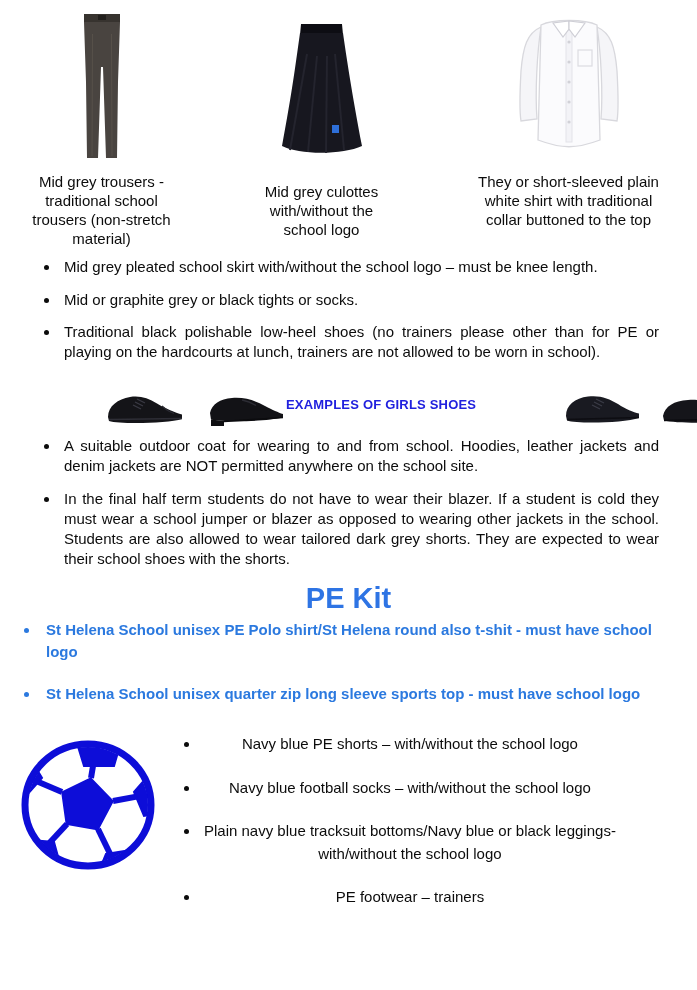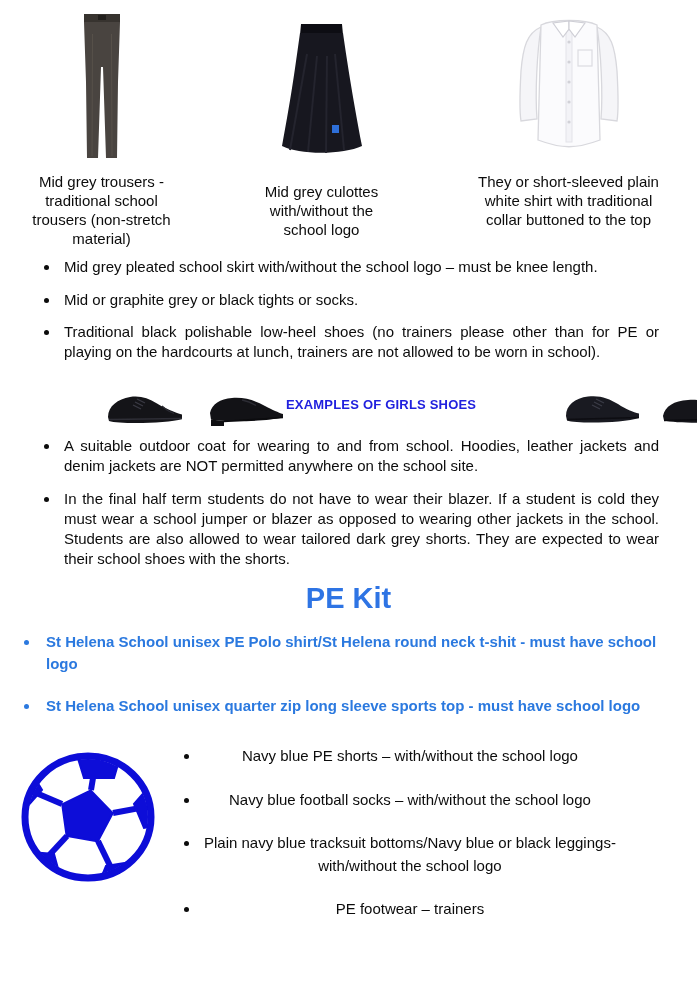--- a/index.html
+++ b/index.html
@@ -22,21 +22,21 @@
   ul.bullets li.justify{text-align:justify;}
   .bullets-a{margin-top:48px;}
   .bullets-b{margin-top:14px;}
   .bullets-b li{line-height:1.4;margin-bottom:12px;}
 
   .shoes-row{display:flex;margin-top:14px;padding-left:104px;gap:86px;}
   .shoe-group{display:flex;flex-direction:row;align-items:center;}
   .shoe-imgs{display:flex;gap:16px;align-items:flex-end;height:52px;}
   .shoe-label{font-size:13px;font-weight:700;color:#2121DE;margin-top:5px;letter-spacing:.2px;white-space:nowrap;}
 
-  .pe-heading{color:#2E74E4;font-size:29px;font-weight:700;text-align:center;margin:4px 0 16px;}
+  .pe-heading{color:#2E74E4;font-size:29px;font-weight:700;text-align:center;margin:4px 0 4px;}
   ul.pe-blue{list-style:disc;margin:0;padding:0 20px 0 40px;color:#2B79DF;}
   ul.pe-blue li{font-size:15px;font-weight:700;line-height:1.5;margin-bottom:19px;padding-left:6px;white-space:pre-line;}
 
   .pe-bottom{display:flex;margin-top:4px;text-align:center;}
   .football-wrap{margin:16px 0 0 18px;flex:0 0 140px;}
   ul.pe-black{list-style:disc;margin:8px 0 0 12px;padding-left:30px;}
   ul.pe-black li{font-size:15px;line-height:1.55;margin-bottom:20px;padding-left:4px;white-space:pre-line;}
   ul.pe-black li:last-child{margin-top:20px;}
 </style>
 </head>
@@ -145,21 +145,21 @@
   </div>
 
   <ul class="bullets bullets-b">
     <li class="justify">A suitable outdoor coat for wearing to and from school. Hoodies, leather jackets and denim jackets are NOT permitted anywhere on the school site.</li>
     <li class="justify">In the final half term students do not have to wear their blazer. If a student is cold they must wear a school jumper or blazer as opposed to wearing other jackets in the school. Students are also allowed to wear tailored dark grey shorts. They are expected to wear their school shoes with the shorts.</li>
   </ul>
 
   <div class="pe-heading">PE Kit</div>
 
   <ul class="pe-blue">
-    <li>St Helena School unisex PE Polo shirt/St Helena round neck t-shit - must have school
+    <li>St Helena School unisex PE Polo shirt/St Helena round also t-shit - must have school
 logo</li>
     <li>St Helena School unisex quarter zip long sleeve sports top - must have school logo</li>
   </ul>
 
   <div class="pe-bottom">
     <div class="football-wrap">
       <svg width="140" height="130" viewBox="0 0 140 130">
         <defs>
           <clipPath id="ballclip">
               <ellipse cx="70" cy="65" rx="60" ry="58"></ellipse>

